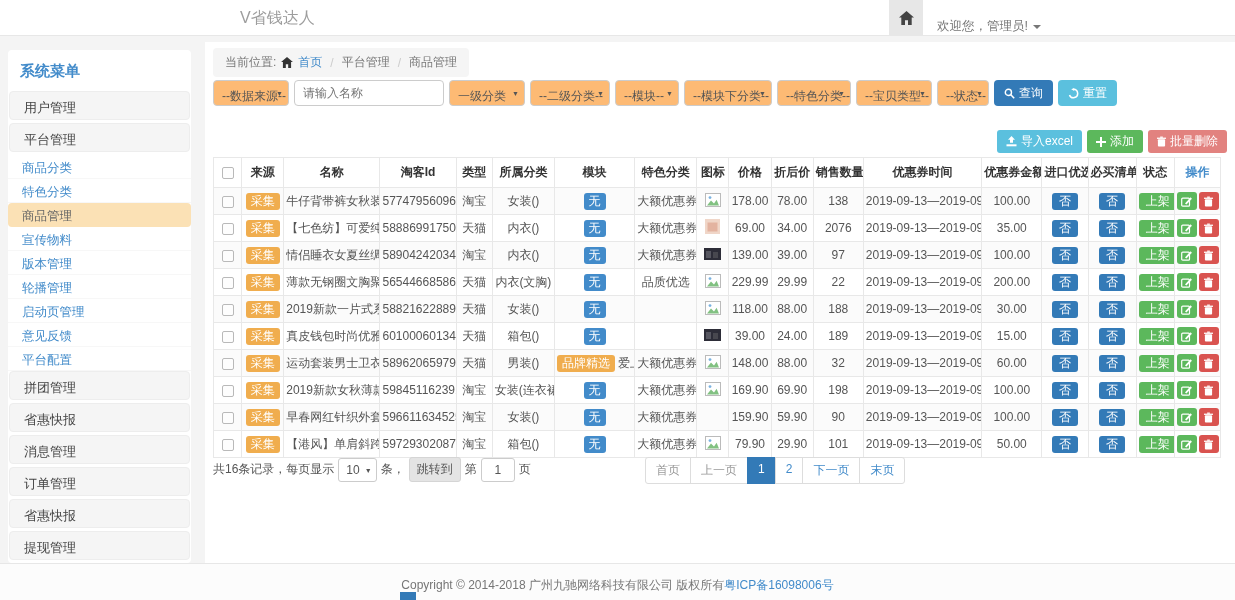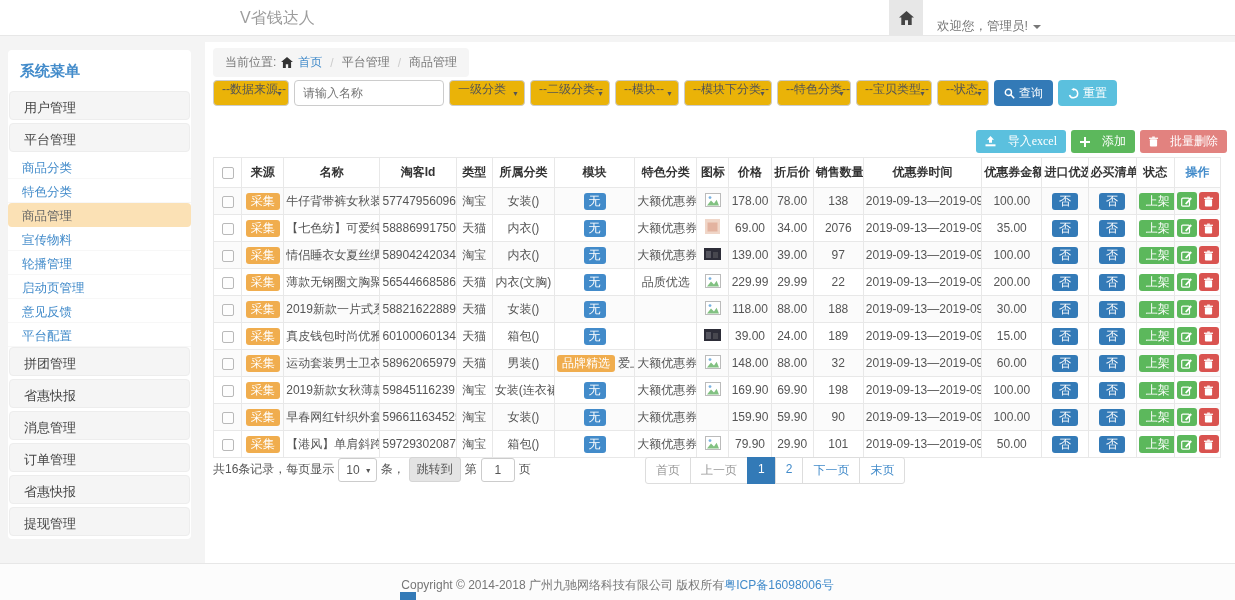--- a/index.html
+++ b/index.html
@@ -23,29 +23,29 @@
   .side-group { background:#f5f5f5; border:1px solid #ededed; border-radius:4px; margin:0 1px 3px 1px; padding:7px 14px; font-size:13px; color:#444; cursor:pointer; height:29px; }
   .side-link { background:#fff; padding:5px 14px; font-size:12.5px; color:#428bca; cursor:pointer; border-bottom:1px solid #f7f7f7; height:24px; }
   .side-link.active { background:#fbe1b5; color:#666; border-radius:4px; border-bottom-color:transparent; }
   
   .main-bg { position:absolute; left:205px; top:42px; width:1030px; height:521px; background:#fff; }
   .breadcrumb { position:absolute; left:213px; top:48px; background:#f5f5f5; border-radius:4px; padding:6px 12px; font-size:12px; color:#777; display:flex; align-items:center; gap:5px; }
   .breadcrumb .bc-home { color:#428bca; cursor:pointer; }
   .breadcrumb .sep { color:#ccc; padding:0 3px; }
   
   .filter-row { position:absolute; left:213px; top:80px; display:flex; gap:5px; align-items:center; }
-  .sel { position:relative; height:26px; border:1px solid #ccc; border-radius:4px; background:#eab308; font-size:12px; color:#555; padding:0 16px 0 8px; display:flex; align-items:flex-start; cursor:pointer; white-space:nowrap; overflow:hidden; }
+  .sel { position:relative; height:26px; border:1px solid #ccc; border-radius:4px; background:#fdba74; font-size:12px; color:#555; padding:0 16px 0 8px; display:flex; align-items:flex-end; cursor:pointer; white-space:nowrap; overflow:hidden; }
   .sel::after { content:"▼"; position:absolute; right:5px; top:9px; font-size:7px; color:#555; }
   .name-input { width:150px; height:26px; border:1px solid #ccc; border-radius:4px; padding:0 8px; font-size:12px; color:#555; font-family:inherit; }
   .btn { border:none; border-radius:4px; color:#fff; font-size:12px; height:26px; padding:0 10px; cursor:pointer; display:inline-flex; align-items:center; gap:4px; font-family:inherit; }
   .btn-query { background:#337ab7; }
   .btn-reset { background:#5bc0de; }
   
   .toolbar { position:absolute; left:213px; top:130px; width:1014px; display:flex; justify-content:flex-end; gap:5px; }
-  .tbtn { border:none; border-radius:3px; color:#fff; font-size:12px; height:23px; padding:0 9px; cursor:pointer; display:inline-flex; align-items:center; gap:12px; font-family:Liberation Serif, serif; }
+  .tbtn { border:none; border-radius:3px; color:#fff; font-size:12px; height:23px; padding:0 9px; cursor:pointer; display:inline-flex; align-items:center; gap:4px; font-family:Liberation Sans, sans-serif; }
   .tbtn-import { background:#5bc0de; }
   .tbtn-add { background:#5cb85c; }
   .tbtn-del { background:#e2827f; }
   
   .table-wrap { position:absolute; left:213px; top:157px; width:1014px; }
   table { width:1008px; border-collapse:collapse; table-layout:fixed; background:#fff; }
   th,td { border:1px solid #e8e8e8; text-align:center; padding:4px 2px; font-size:12px; color:#555; white-space:nowrap; overflow:hidden; height:26px; }
   thead th { color:#333; font-weight:bold; padding:6px 2px; height:28px; }
   thead th.op-head { color:#428bca; }
   tbody tr:nth-child(odd) td { background:#fbfbfb; }
@@ -102,20 +102,21 @@
 
 <div class="sidebar">
   <div class="sidebar-title">系统菜单</div>
   <div id="sidebar-menu">
       <div class="side-group">用户管理</div>
       <div class="side-group">平台管理</div>
       <div class="side-link">商品分类</div>
       <div class="side-link">特色分类</div>
       <div class="side-link active">商品管理</div>
       <div class="side-link">宣传物料</div>
+      <div class="side-link">版本管理</div>
       <div class="side-link">轮播管理</div>
       <div class="side-link">启动页管理</div>
       <div class="side-link">意见反馈</div>
       <div class="side-link">平台配置</div>
       <div class="side-group">拼团管理</div>
       <div class="side-group">省惠快报</div>
       <div class="side-group">消息管理</div>
       <div class="side-group">订单管理</div>
       <div class="side-group">省惠快报</div>
       <div class="side-group">提现管理</div>

